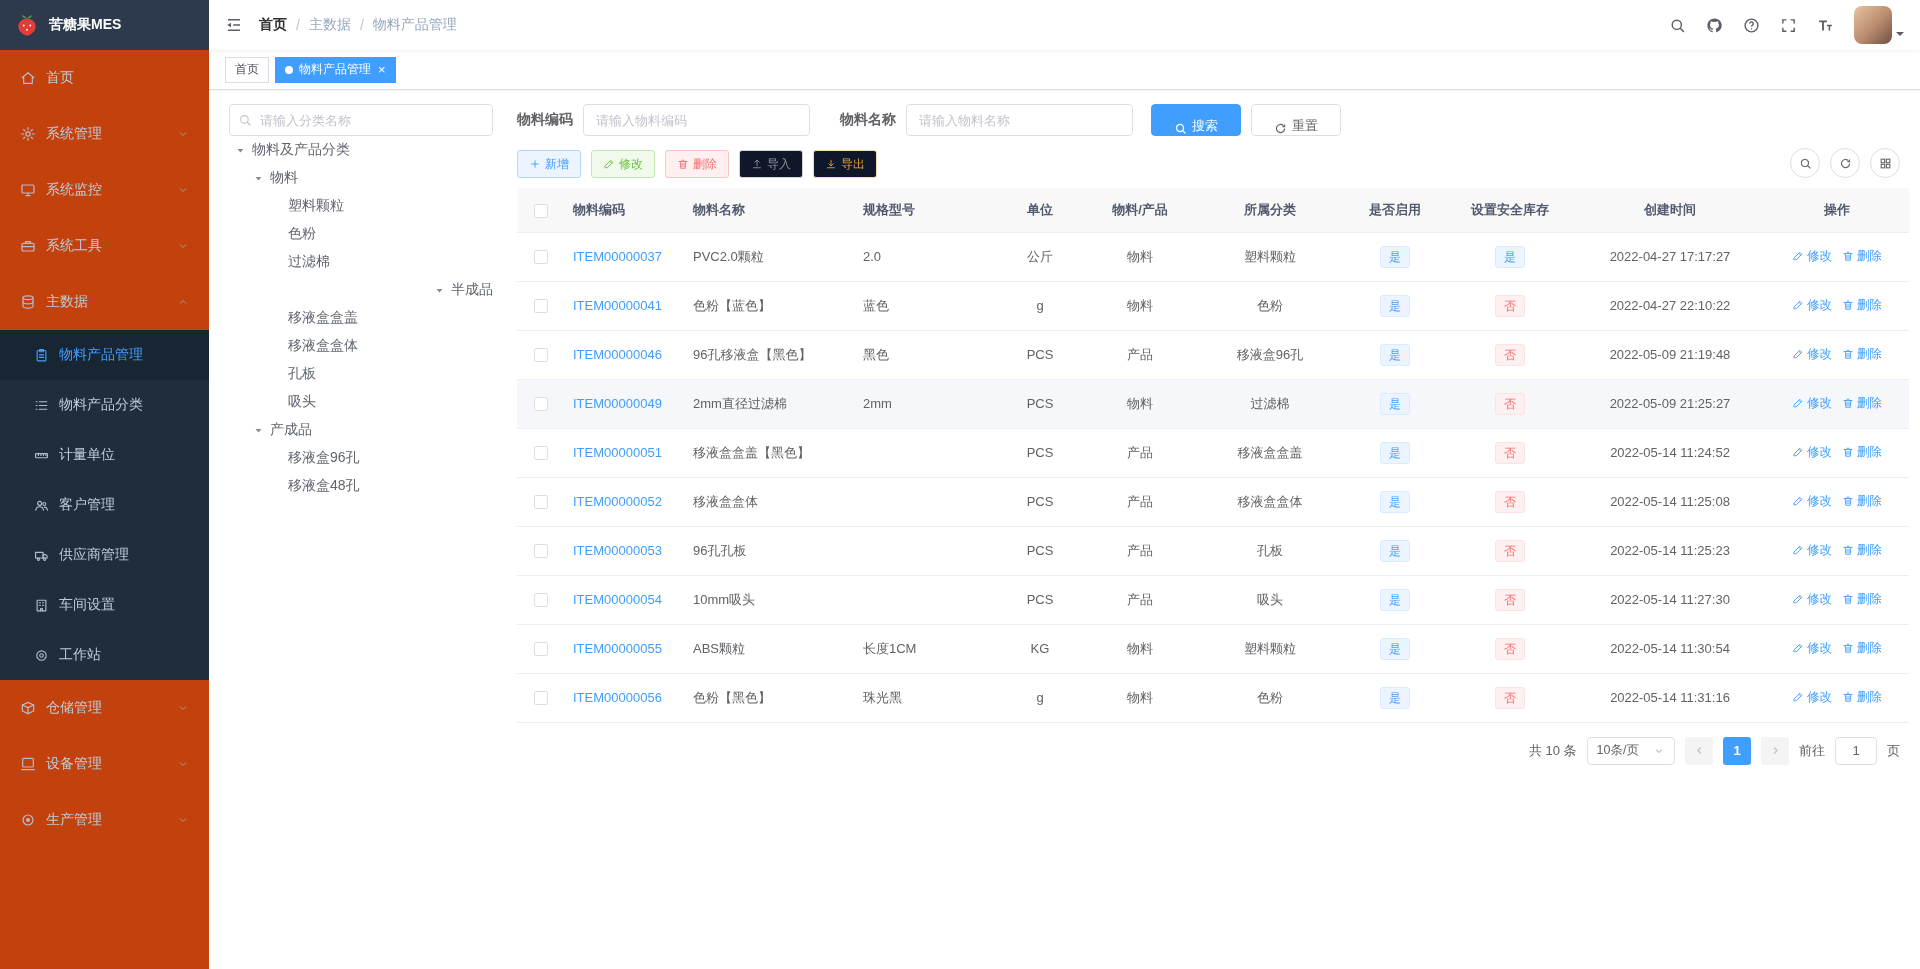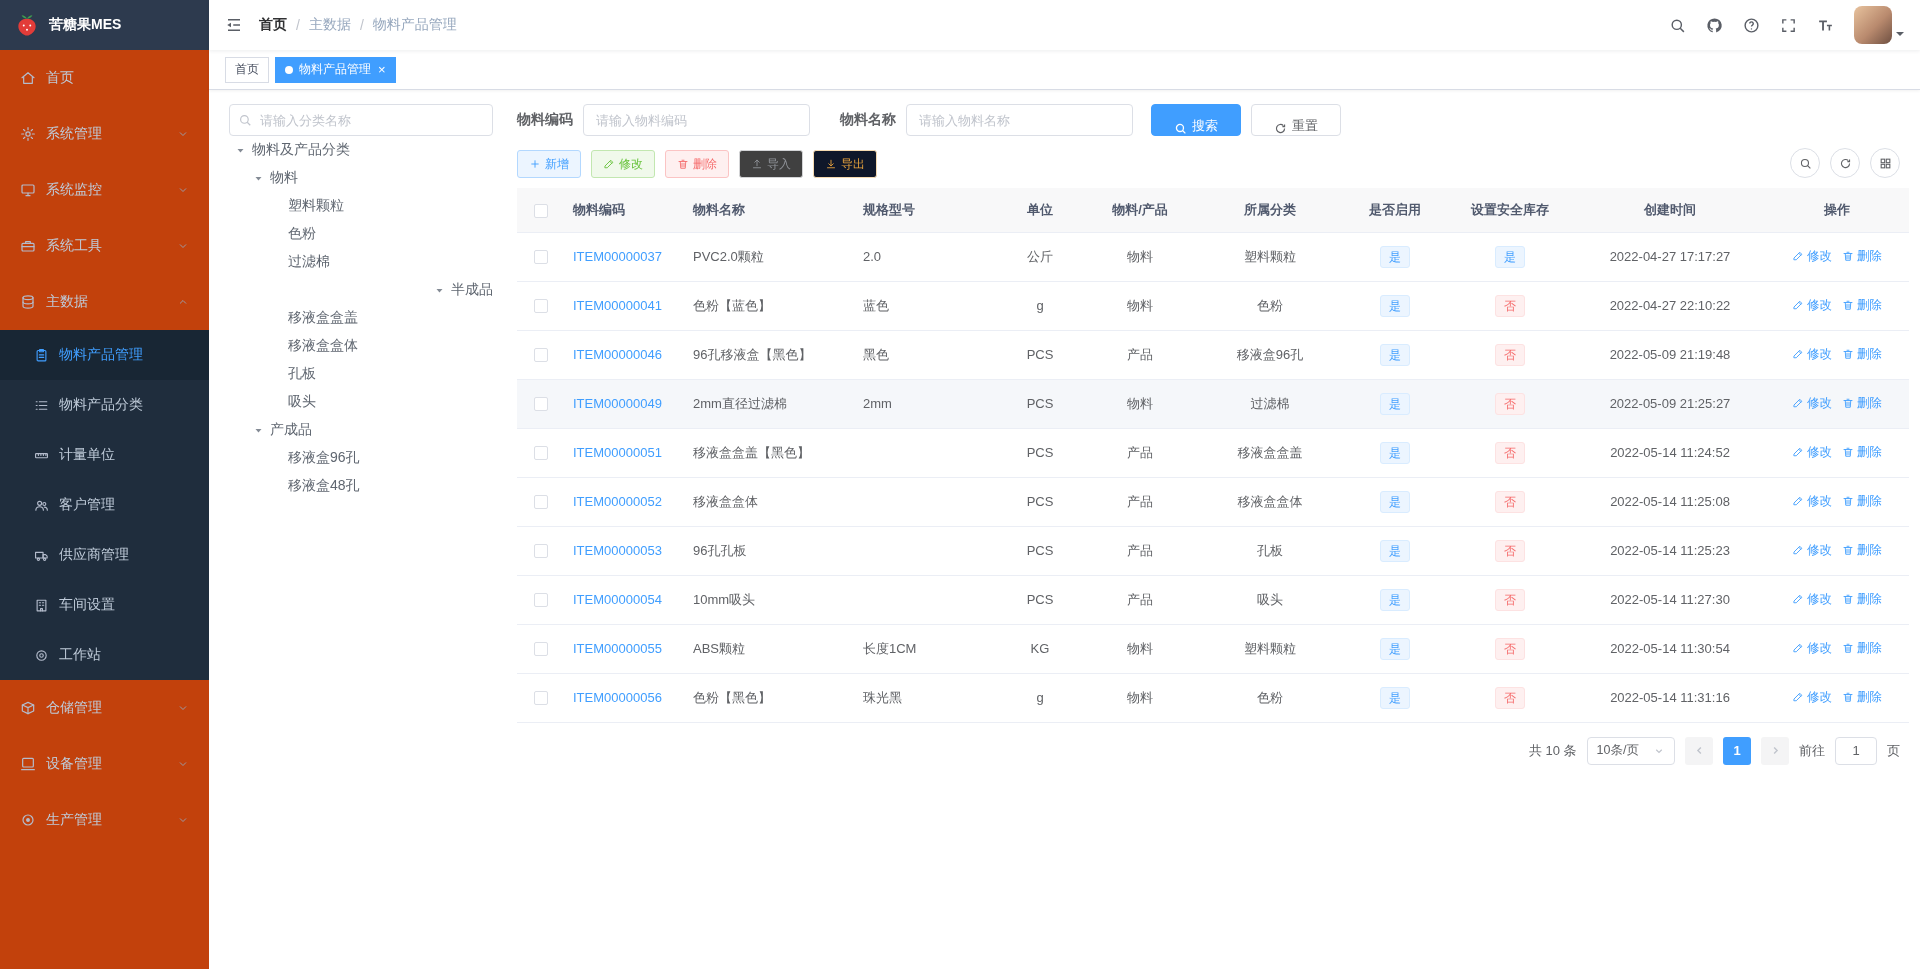--- a/index.html
+++ b/index.html
@@ -70,21 +70,21 @@
 .btn-reset{margin-left:10px}
 
 
 .toolbar{display:flex;align-items:flex-end;margin-bottom:10px}
 .toolbar-btns{display:flex;gap:10px}
 .tbtn{display:inline-flex;align-items:center;gap:4px;height:28px;padding:0 11px;border-radius:3px;font-size:12px;border:1px solid;cursor:pointer;font-family:inherit}
 .tbtn .bi{display:flex;font-size:12px}
 .tbtn.primary{color:#409eff;background:#ecf5ff;border-color:#b3d8ff}
 .tbtn.success{color:#67c23a;background:#f0f9eb;border-color:#c2e7b0}
 .tbtn.danger{color:#f56c6c;background:#fef0f0;border-color:#fbc4c4}
-.tbtn.info{color:#909399;background:#404040;border-color:#d3d4d6}
+.tbtn.info{color:#909399;background:#0f172a;border-color:#d3d4d6}
 .tbtn.warning{color:#e6a23c;background:#0f172a;border-color:#f5dab1}
 .tool-right{margin-left:auto;display:flex;gap:10px}
 .circle-btn{width:30px;height:30px;border-radius:50%;border:1px solid #dcdfe6;background:#fff;display:flex;align-items:center;justify-content:center;font-size:13px;color:#606266;cursor:pointer}
 
 
 table{width:100%;border-collapse:collapse;table-layout:fixed;font-size:13px;color:#606266}
 thead th{background:#f8f8f9;color:#515a6e;font-weight:700;height:44px;padding:0 8px;border-bottom:1px solid #ebeef5;font-size:13px;white-space:nowrap}
 tbody td{height:49px;padding:0 8px;border-bottom:1px solid #ebeef5;overflow:hidden;white-space:nowrap;text-overflow:ellipsis}
 tbody tr.hover{background:#f5f7fa}
 .c{text-align:center}.l{text-align:left}

